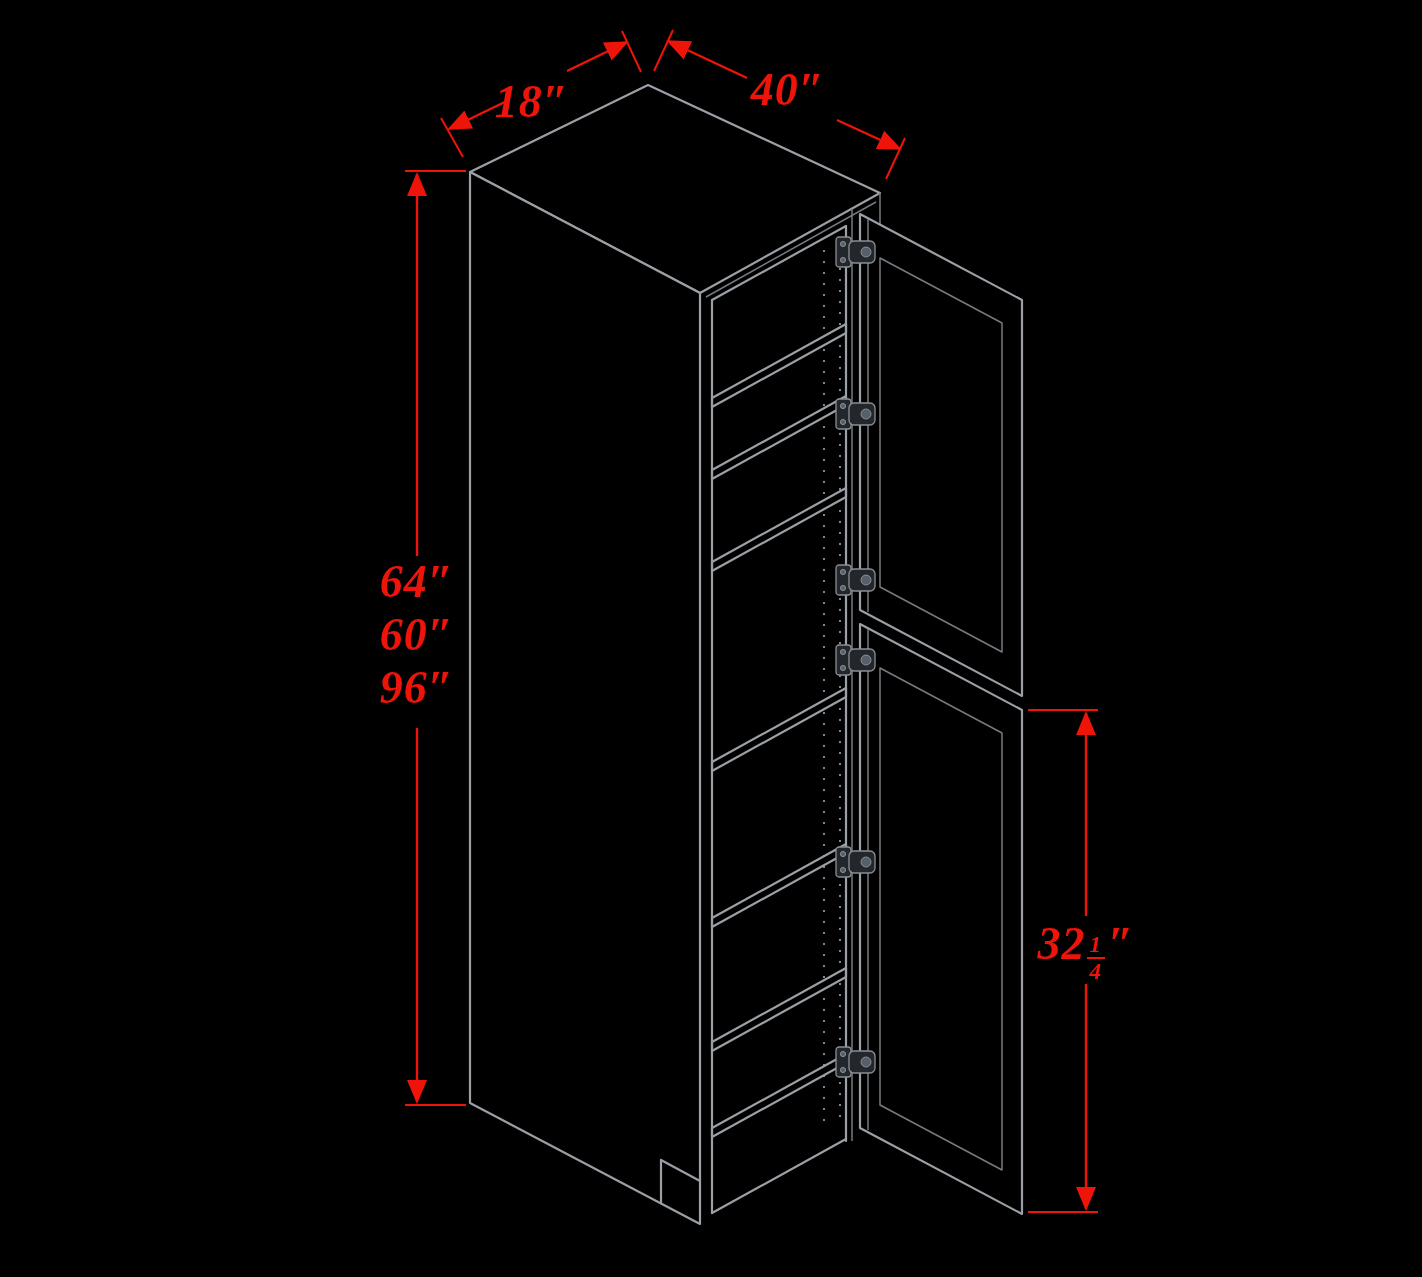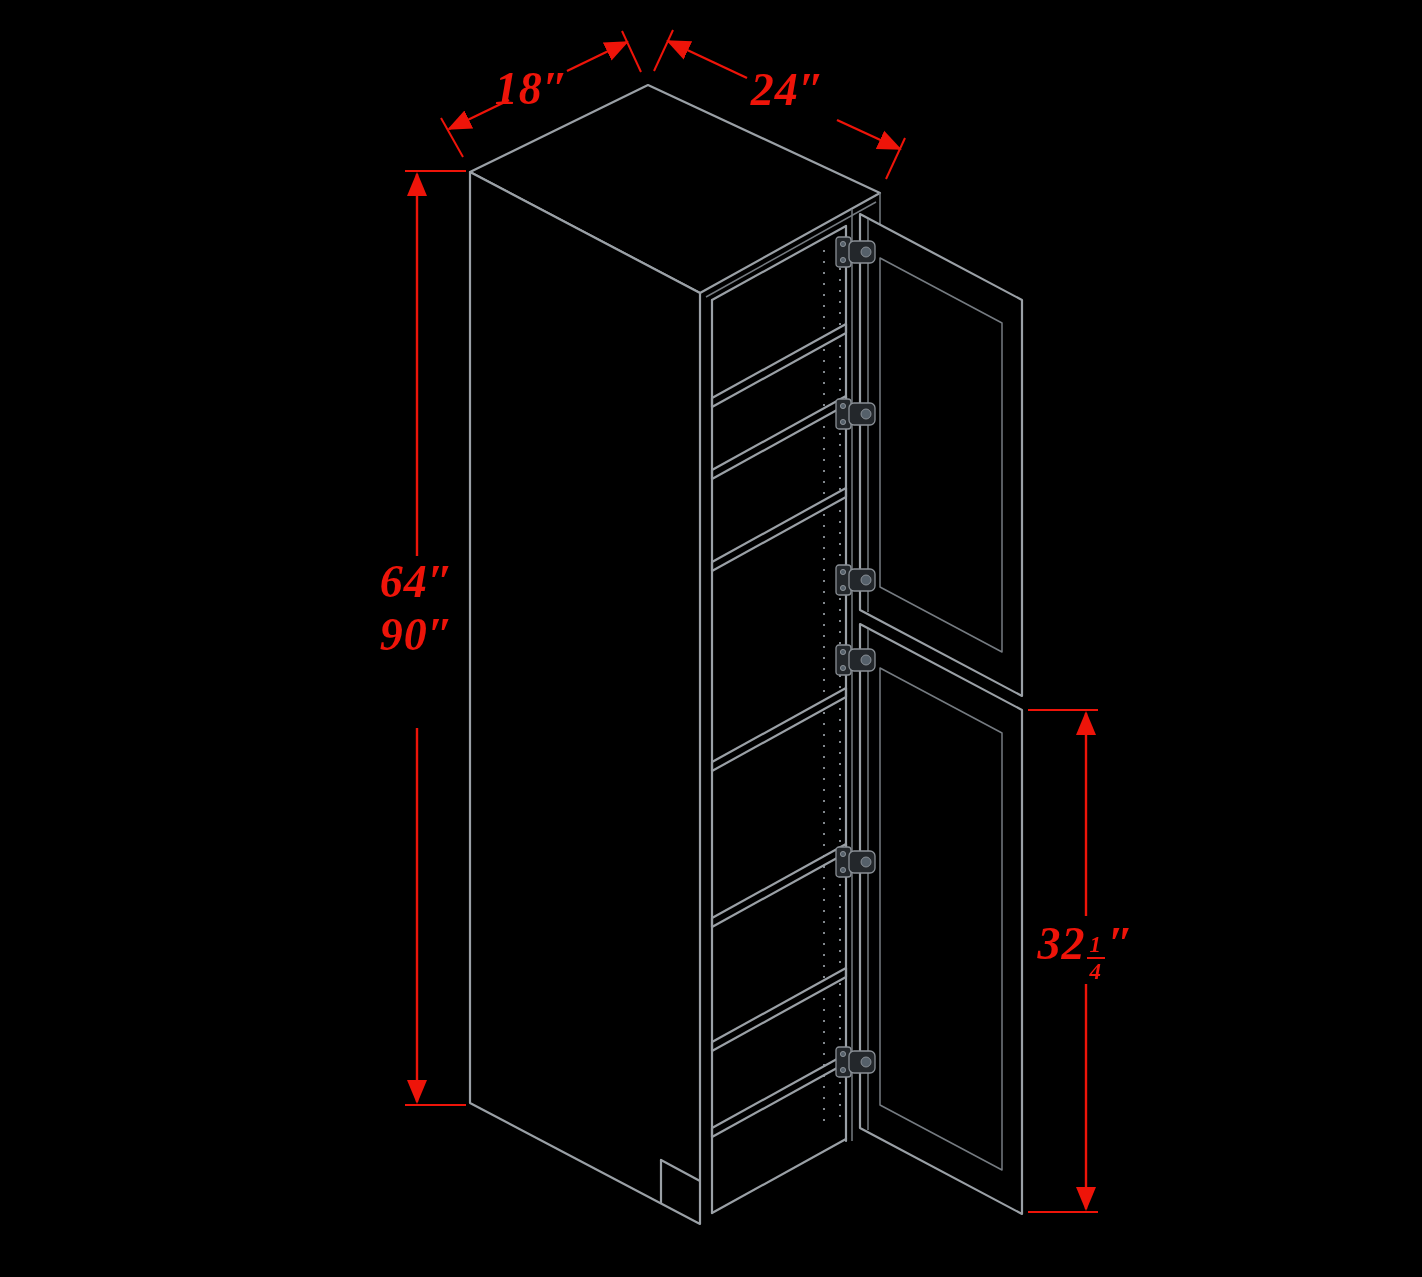--- a/index.html
+++ b/index.html
@@ -181,27 +181,28 @@
     </g>
 
     <g>
       <line class="ext" x1="1028" y1="710" x2="1098" y2="710"></line>
       <line class="ext" x1="1028" y1="1212" x2="1098" y2="1212"></line>
       <line class="dim" x1="1086" y1="916" x2="1086" y2="713" marker-end="url(#arrow)"></line>
       <line class="dim" x1="1086" y1="984" x2="1086" y2="1209" marker-end="url(#arrow)"></line>
     </g>
   </svg>
 
-  <div class="dim-label" style="left:462px; top:63px; width:140px;">18″</div>
-
-  <div class="dim-label" style="left:718px; top:64px; width:140px;">24″</div>
+  <div class="dim-label" style="left:462px; top:76px; width:140px;">18″</div>
+
+  <div class="dim-label" style="left:718px; top:64px; width:140px;">40″</div>
 
   <div class="dim-label" style="left:347px; top:556px; width:140px;">
     <div>64″</div>
-    <div>90″</div>
+    <div>60″</div>
+    <div>96″</div>
   </div>
 
   <div class="dim-label" style="left:1000px; top:918px; width:172px;">
     <span>32</span><span class="frac">
         <span class="num">1</span>
         <span class="den">4</span>
       </span><span>″</span>
   </div>
 
 </div>

